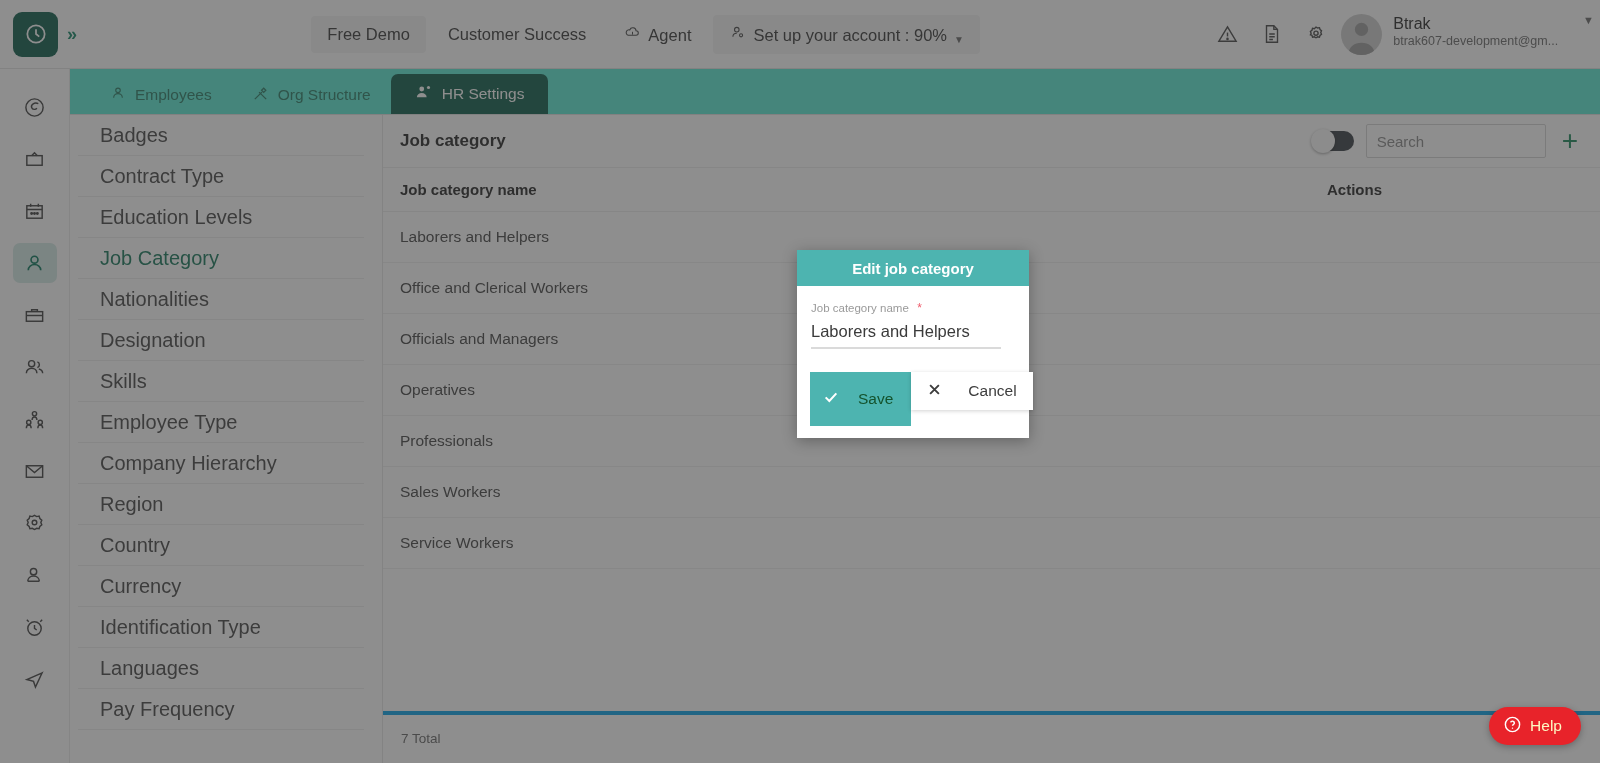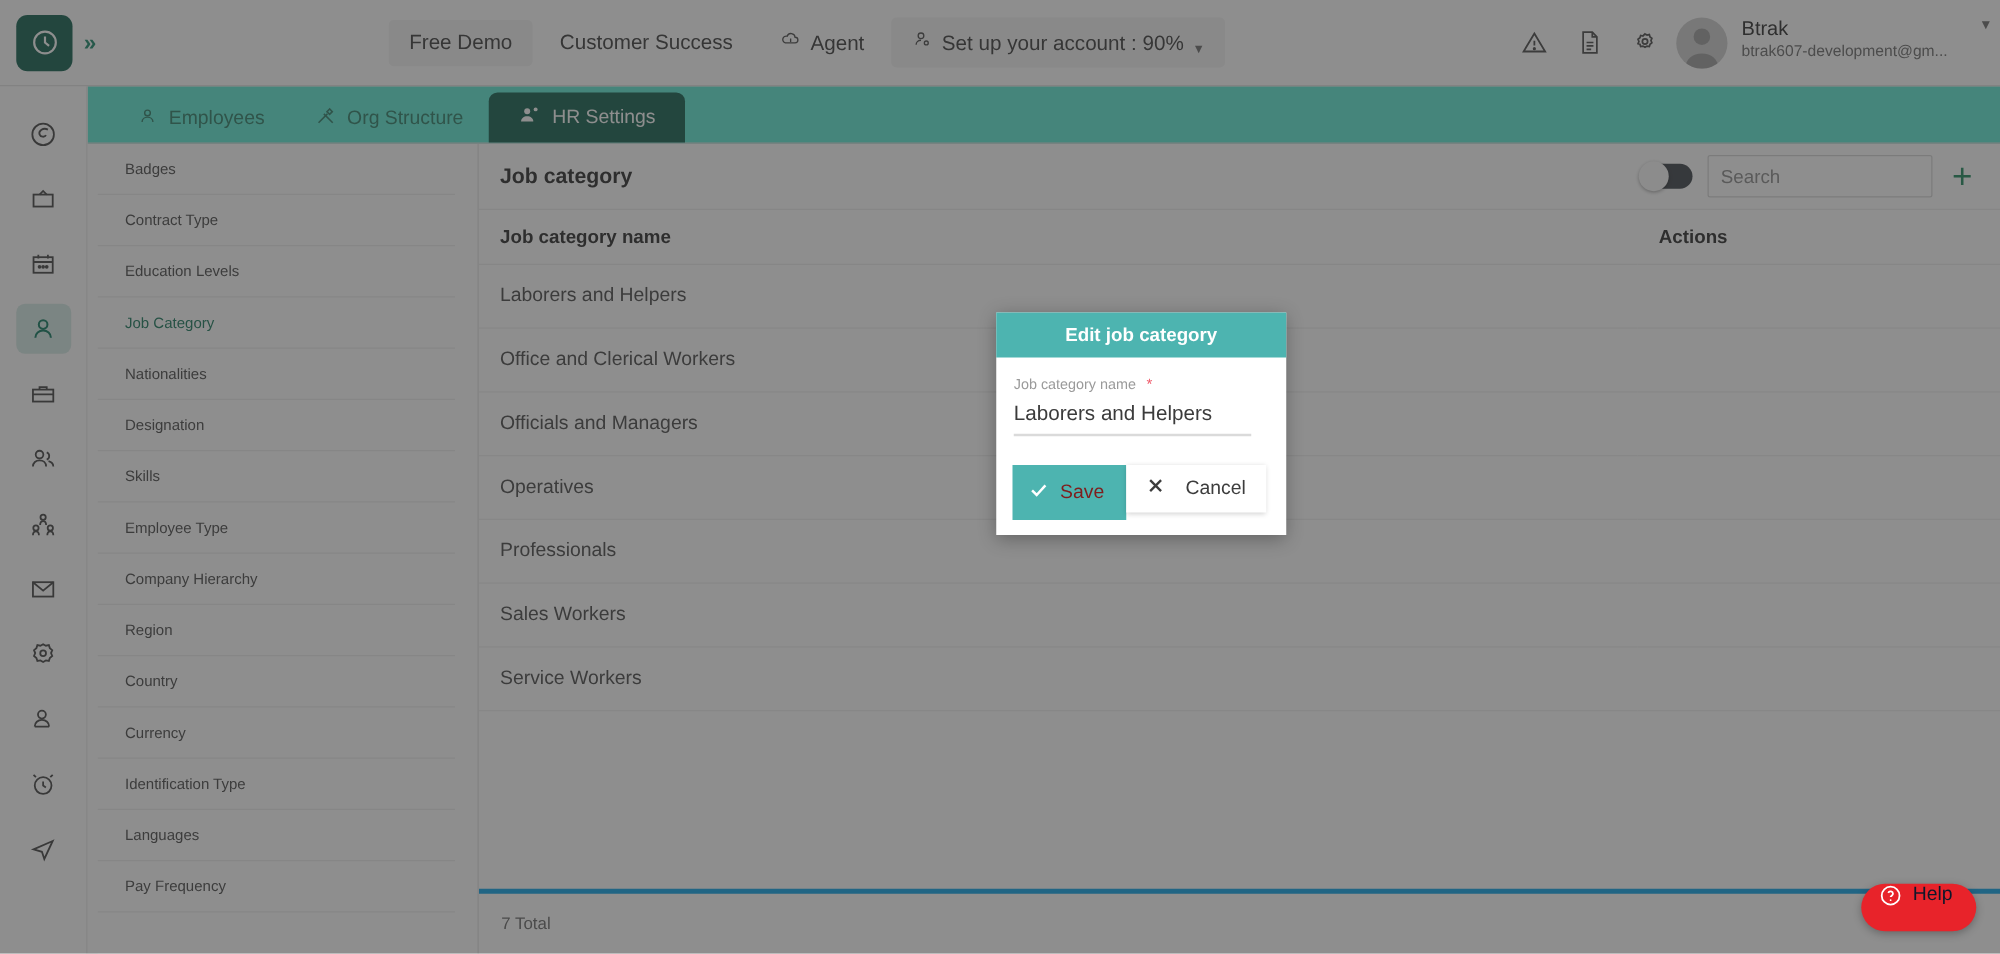--- a/index.html
+++ b/index.html
@@ -81,21 +81,21 @@
   .tab.active { background: #13604f; color: #ffffff; padding: 0 24px; height: 40px;}
 
   
   .settings-panel {
     position: absolute; top: 115px; left: 78px; width: 305px; height: 648px;
     background: #ffffff; border-right: 1px solid #e6e6e6;
     overflow: hidden; z-index: 6;
   }
   .set-item {
     height: 41px; display: flex; align-items: center;
-    padding: 0 0 0 22px; font-size: 12px; color: #4b4b4b;
+    padding: 0 0 0 22px; font-size: 20px; color: #4b4b4b;
     border-bottom: 1px solid #eeeeee; margin: 0 18px 0 0;
   }
   .set-item.active { color: #1b7a5e; }
 
   
   .content {
     position: absolute; top: 115px; left: 383px; width: 1217px; height: 648px;
     background: #ffffff; z-index: 5; display: flex; flex-direction: column;
   }
   .content-head {
@@ -153,39 +153,39 @@
   .field-label { font-size: 11.5px; color: #9a9a9a; }
   .req-star { color: #ef5b6b; font-size: 12px; margin-left: 4px; }
   .field-input {
     width: 190px; border: none; border-bottom: 2px solid #dadada;
     font-size: 16.5px; color: #3b3b3b; padding: 4px 0 6px 0; outline: none;
     font-family: "Liberation Sans", sans-serif; background: transparent;
     margin-top: 2px;
   }
   .modal-foot { display: flex; padding: 0 0 12px 13px; gap: 0; }
   .btn-save {
-    background: #4db4b0; color: #7f1d1d; border: none;
-    height: 44px; padding: 0 18px 0 13px; font-size: 15.5px;
-    display: flex; align-items: center; gap: 9px; cursor: pointer;
+    background: #4db4b0; color: #14532d; border: none;
+    height: 54px; padding: 0 18px 0 13px; font-size: 15.5px;
+    display: flex; align-items: center; gap: 19px; cursor: pointer;
     font-family: "Liberation Sans", sans-serif;
   }
   .btn-cancel {
     background: #ffffff; color: #3d3d3d; border: none;
     height: 38px; padding: 0 16px; font-size: 15.5px;
-    display: flex; align-items: center; gap: 16px; cursor: pointer;
+    display: flex; align-items: center; gap: 26px; cursor: pointer;
     font-family: "Liberation Sans", sans-serif;
     box-shadow: 0 1px 4px rgba(0,0,0,.18);
   }
 
   
   .help-btn {
     position: absolute; right: 19px; bottom: 18px; z-index: 950;
     height: 38px; padding: 0 19px 0 14px; border-radius: 19px;
-    background: #e8232a; color: #0f172a; font-size: 15.5px;
-    display: flex; align-items: flex-start; gap: 8px;
+    background: #e8232a; color: #fef9c3; font-size: 15.5px;
+    display: flex; align-items: center; gap: 8px;
     box-shadow: 0 2px 7px rgba(0,0,0,.28);
   }
 </style>
 </head>
 <body>
 
 <div id="app">
 
   <div class="header">
     <div class="logo-box">

